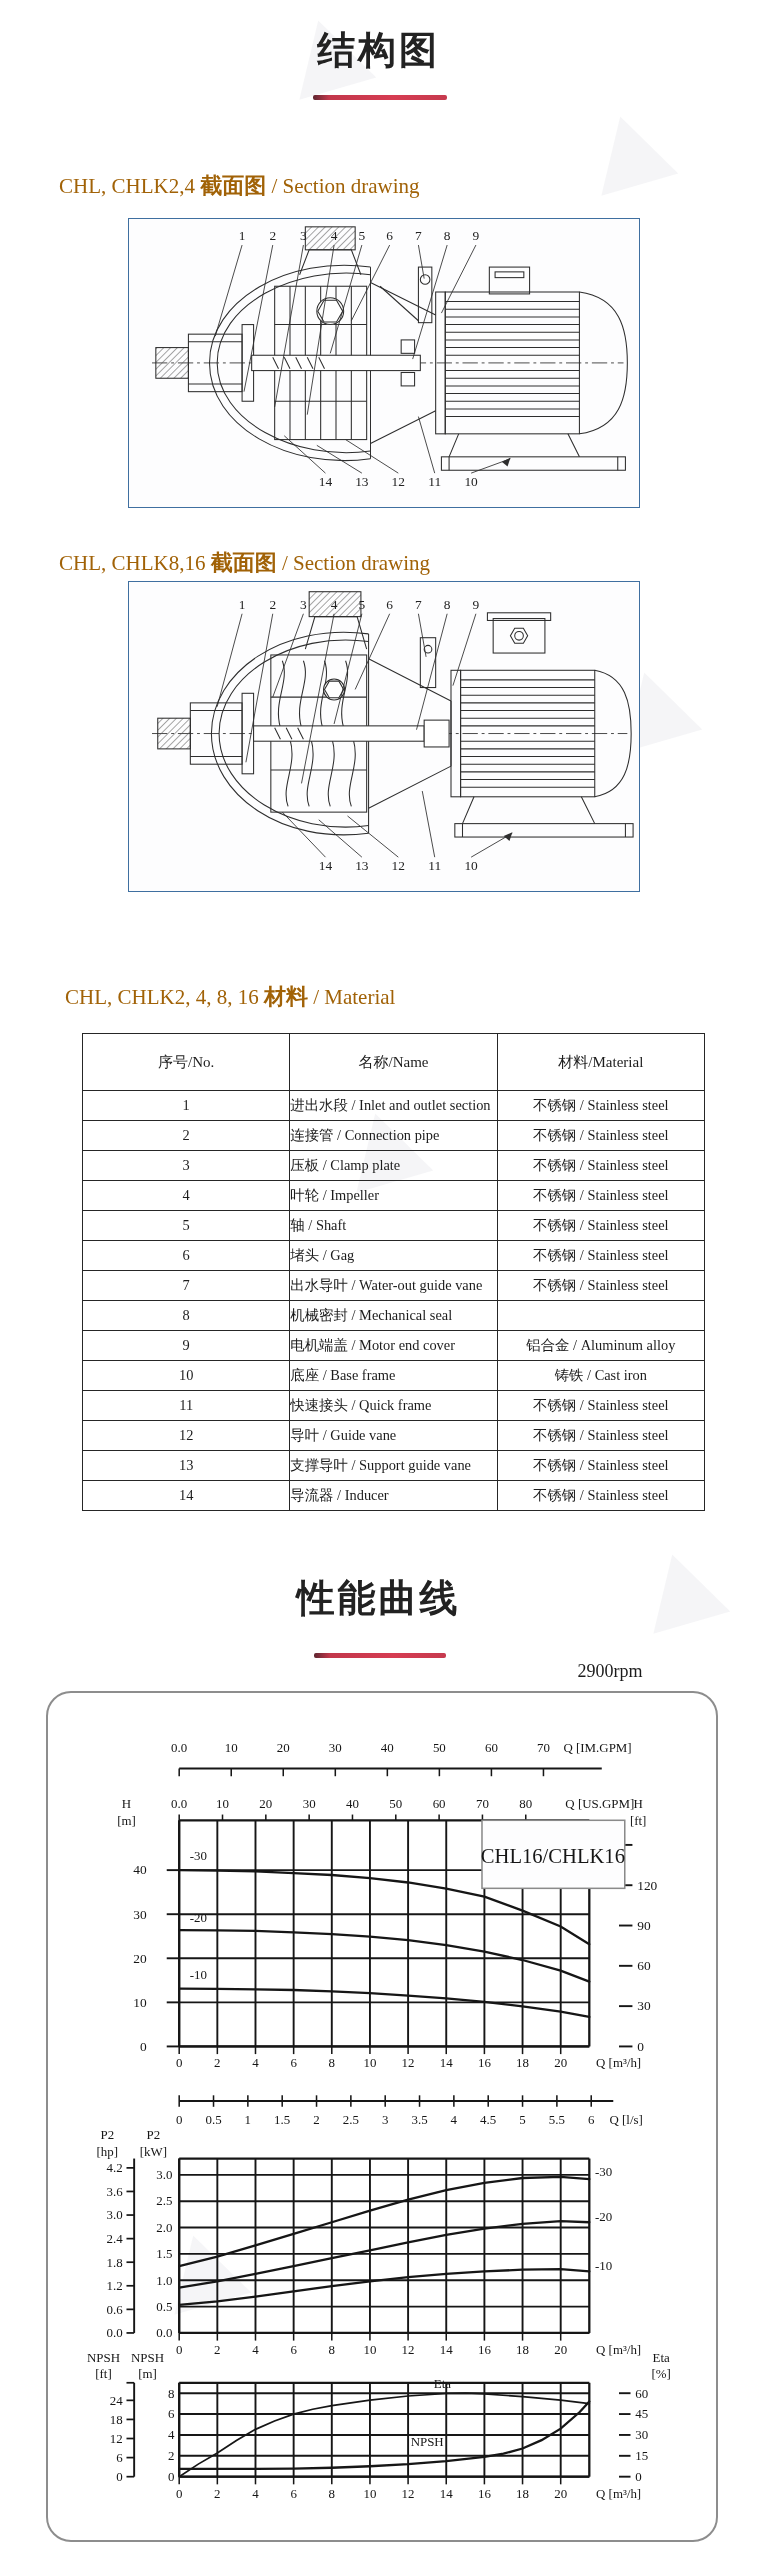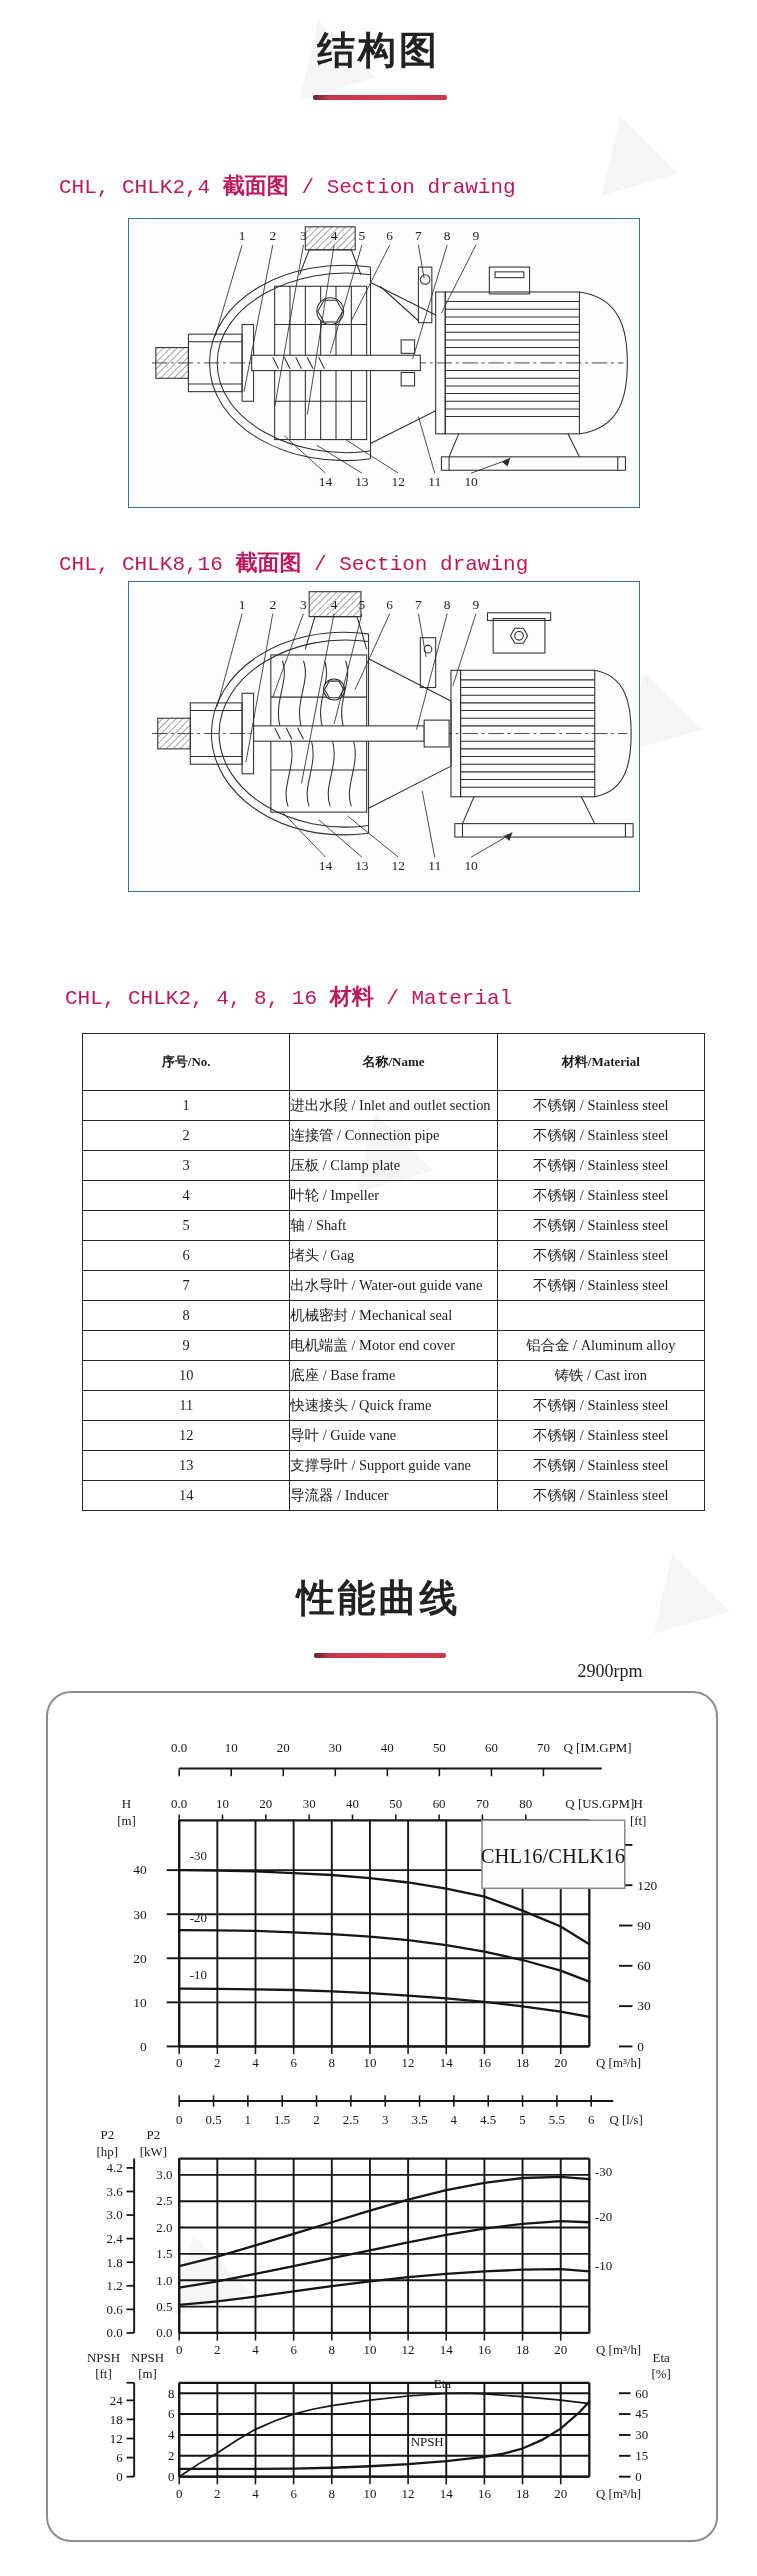--- a/index.html
+++ b/index.html
@@ -6,27 +6,27 @@
   #page{position:relative;width:747px;height:2576px;background:#ffffff;overflow:hidden;
         font-family:"Liberation Serif",serif;color:#1c1c1c;}
   .wm{position:absolute;width:0;height:0;border-left:40px solid transparent;
       border-right:40px solid transparent;border-bottom:71px solid rgba(110,120,135,0.07);
       transform:rotate(-16deg);}
   .big-title{position:absolute;width:757px;text-align:center;
       font-family:"DejaVu Sans",sans-serif;font-weight:bold;font-size:38px;
       letter-spacing:2.9px;color:#222;}
   .red-underline{position:absolute;height:4.8px;border-radius:1.9px;
       background:linear-gradient(90deg,#5e2630 0%,#c2374b 12%,#d63c52 60%,#c63a4e 100%);}
-  .sec-heading{position:absolute;font-size:21px;color:#be185d;white-space:nowrap;font-family:Liberation Mono, monospace;}
+  .sec-heading{position:absolute;font-size:21px;color:#a16207;white-space:nowrap;}
   .sec-heading b{font-size:22px;}
   .draw-box{position:absolute;border:1.9px solid #3f6fa0;background:#fdfdfe;}
   .draw-box svg{display:block;}
   table.mat{position:absolute;left:82px;top:1033px;width:623px;border-collapse:collapse;
       border:1.9px solid #1c1c1c;table-layout:fixed;}
-  table.mat th{height:54px;font-weight:bold;font-size:13px;border:1.4px solid #262626;}
+  table.mat th{height:54px;font-weight:normal;font-size:15px;border:1.4px solid #262626;}
   table.mat td{height:29px;font-size:14.4px;border:1.4px solid #262626;padding:0;}
   td.c-no{width:91px;text-align:center;}
   td.c-name{width:321px;text-align:left;padding-left:43px;}
   td.c-mat{width:211px;text-align:center;padding-left:23px;}
   #rpm{position:absolute;left:537px;top:1661px;width:146px;text-align:center;font-size:18px;}
   #panel{position:absolute;left:46px;top:1691px;width:668px;height:847px;
       border:2.9px solid #8d8d8d;border-radius:25px;background:transparent;}
   #charts{position:absolute;left:0;top:0;pointer-events:none;}
 </style>
 </head>

